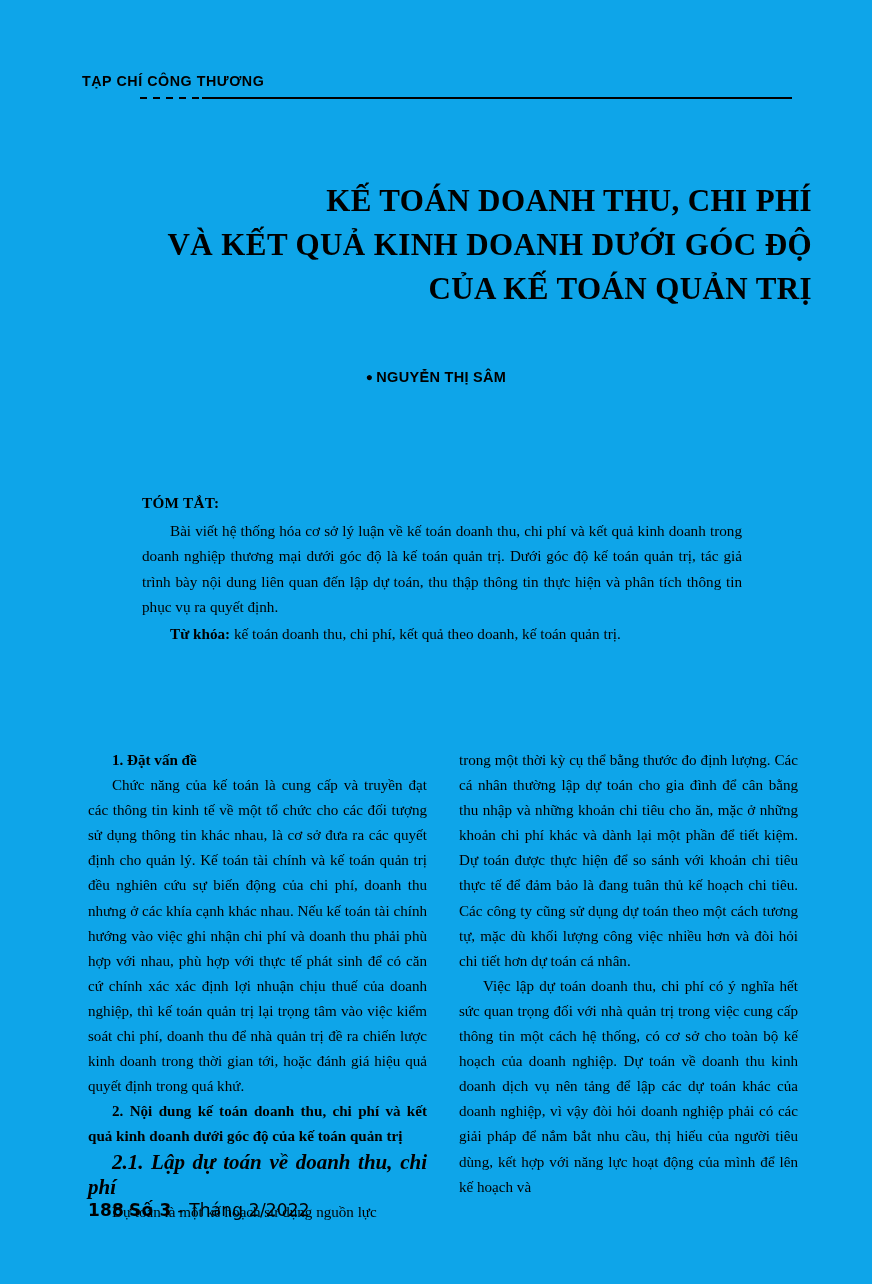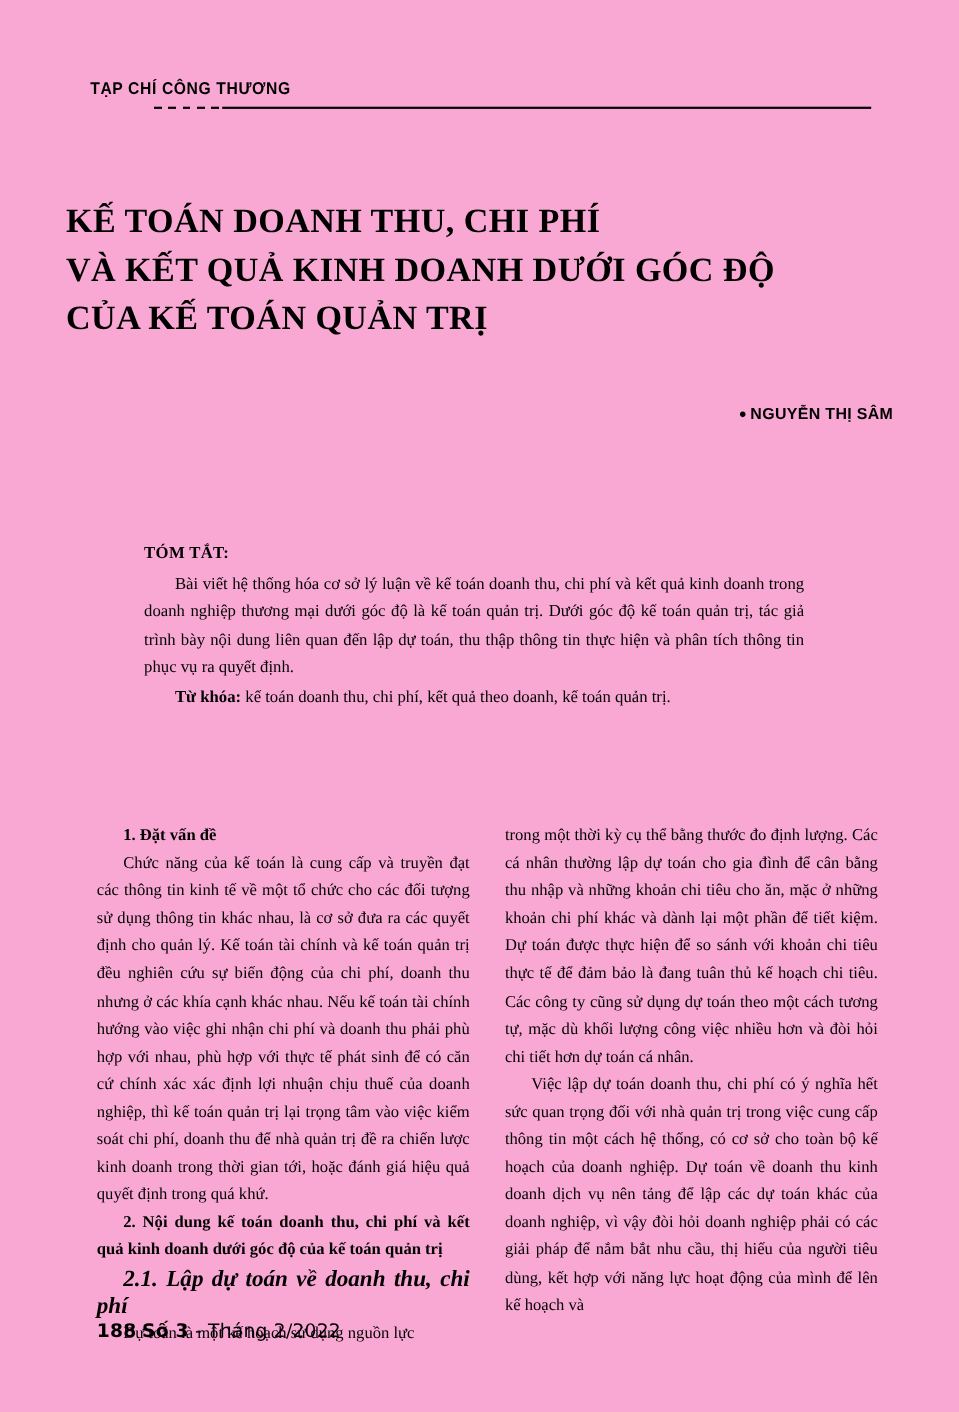--- a/index.html
+++ b/index.html
@@ -12,21 +12,21 @@
     height: 1284px;
     position: relative;
     font-family: "Liberation Serif", "DejaVu Serif", serif;
     color: #000000;
     overflow: hidden;
   }
 
   .page {
     position: absolute;
     inset: 0;
-    background: #f9a8d4;
+    background: #0ea5e9;
   }
 
   
   .masthead {
     position: absolute;
     left: 82px;
     top: 72px;
     width: 710px;
     height: 34px;
   }
@@ -62,51 +62,51 @@
     height: 1.6px;
     background: #000;
   }
 
   
   .doc-title {
     position: absolute;
     left: 60px;
     top: 158px;
     width: 752px;
-    text-align: left;
+    text-align: right;
     font-family: "Liberation Serif", "DejaVu Serif", serif;
     font-weight: 700;
     font-size: 31px;
     line-height: 44px;
     letter-spacing: 0.4px;
   }
   .doc-title .tline { display: block; white-space: nowrap; }
 
   
   .byline {
     position: absolute;
     left: 60px;
     top: 369px;
     width: 752px;
-    text-align: right;
+    text-align: center;
     font-family: "Liberation Sans Narrow", "Liberation Sans", sans-serif;
     font-weight: 700;
     font-size: 14.5px;
     letter-spacing: 0.3px;
   }
   .byline .bullet {
     font-size: 12px;
     vertical-align: 1px;
     margin-right: 3px;
   }
 
   
   .abstract {
     position: absolute;
-    left: 131px;
+    left: 142px;
     top: 490px;
     width: 600px;
     font-size: 15.2px;
     line-height: 25.5px;
     text-align: justify;
   }
   .abstract-heading {
     font-weight: 700;
     margin-bottom: 2px;
     letter-spacing: 0.3px;

